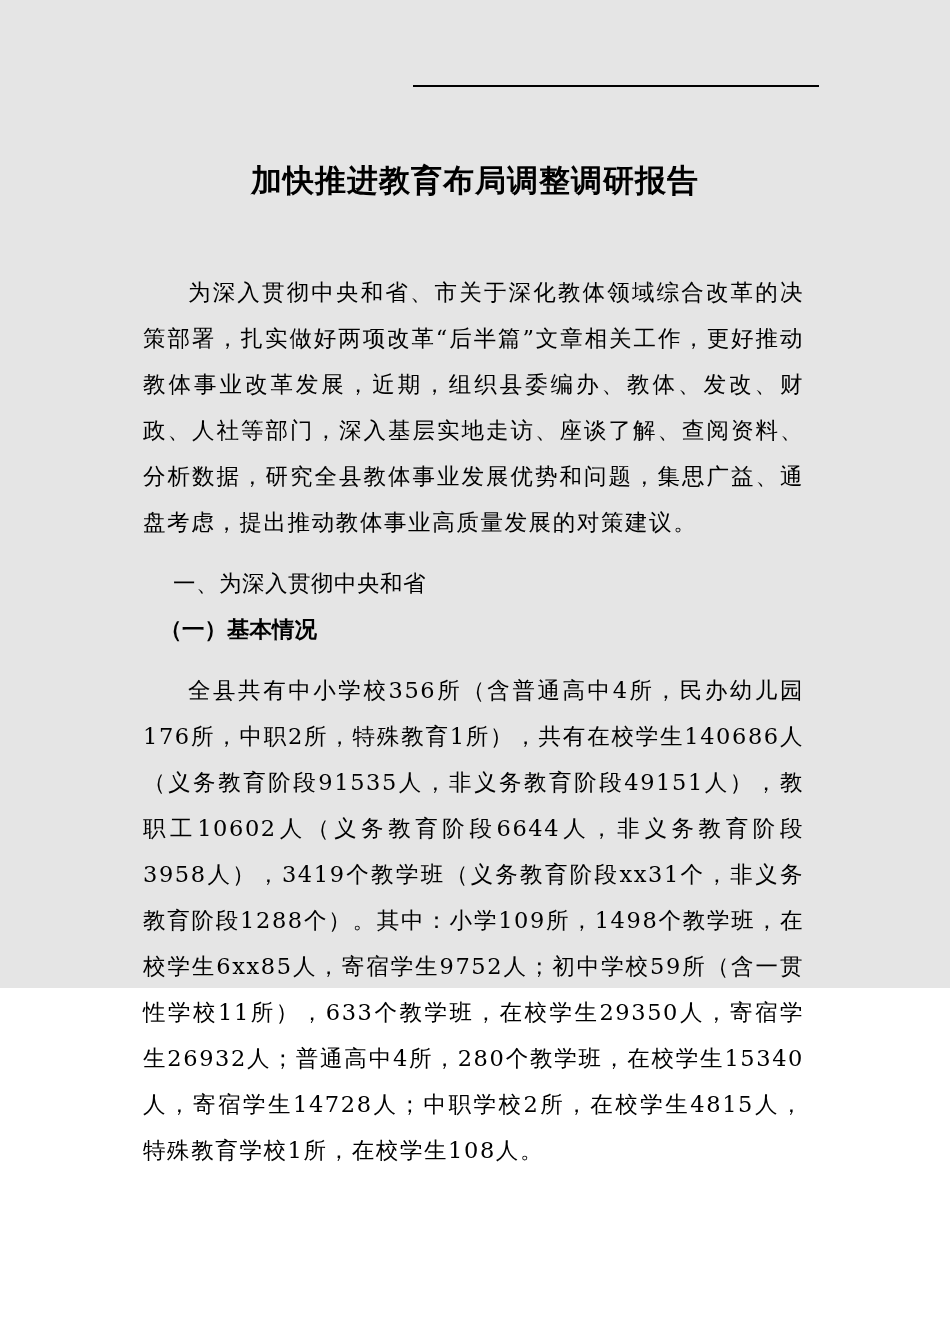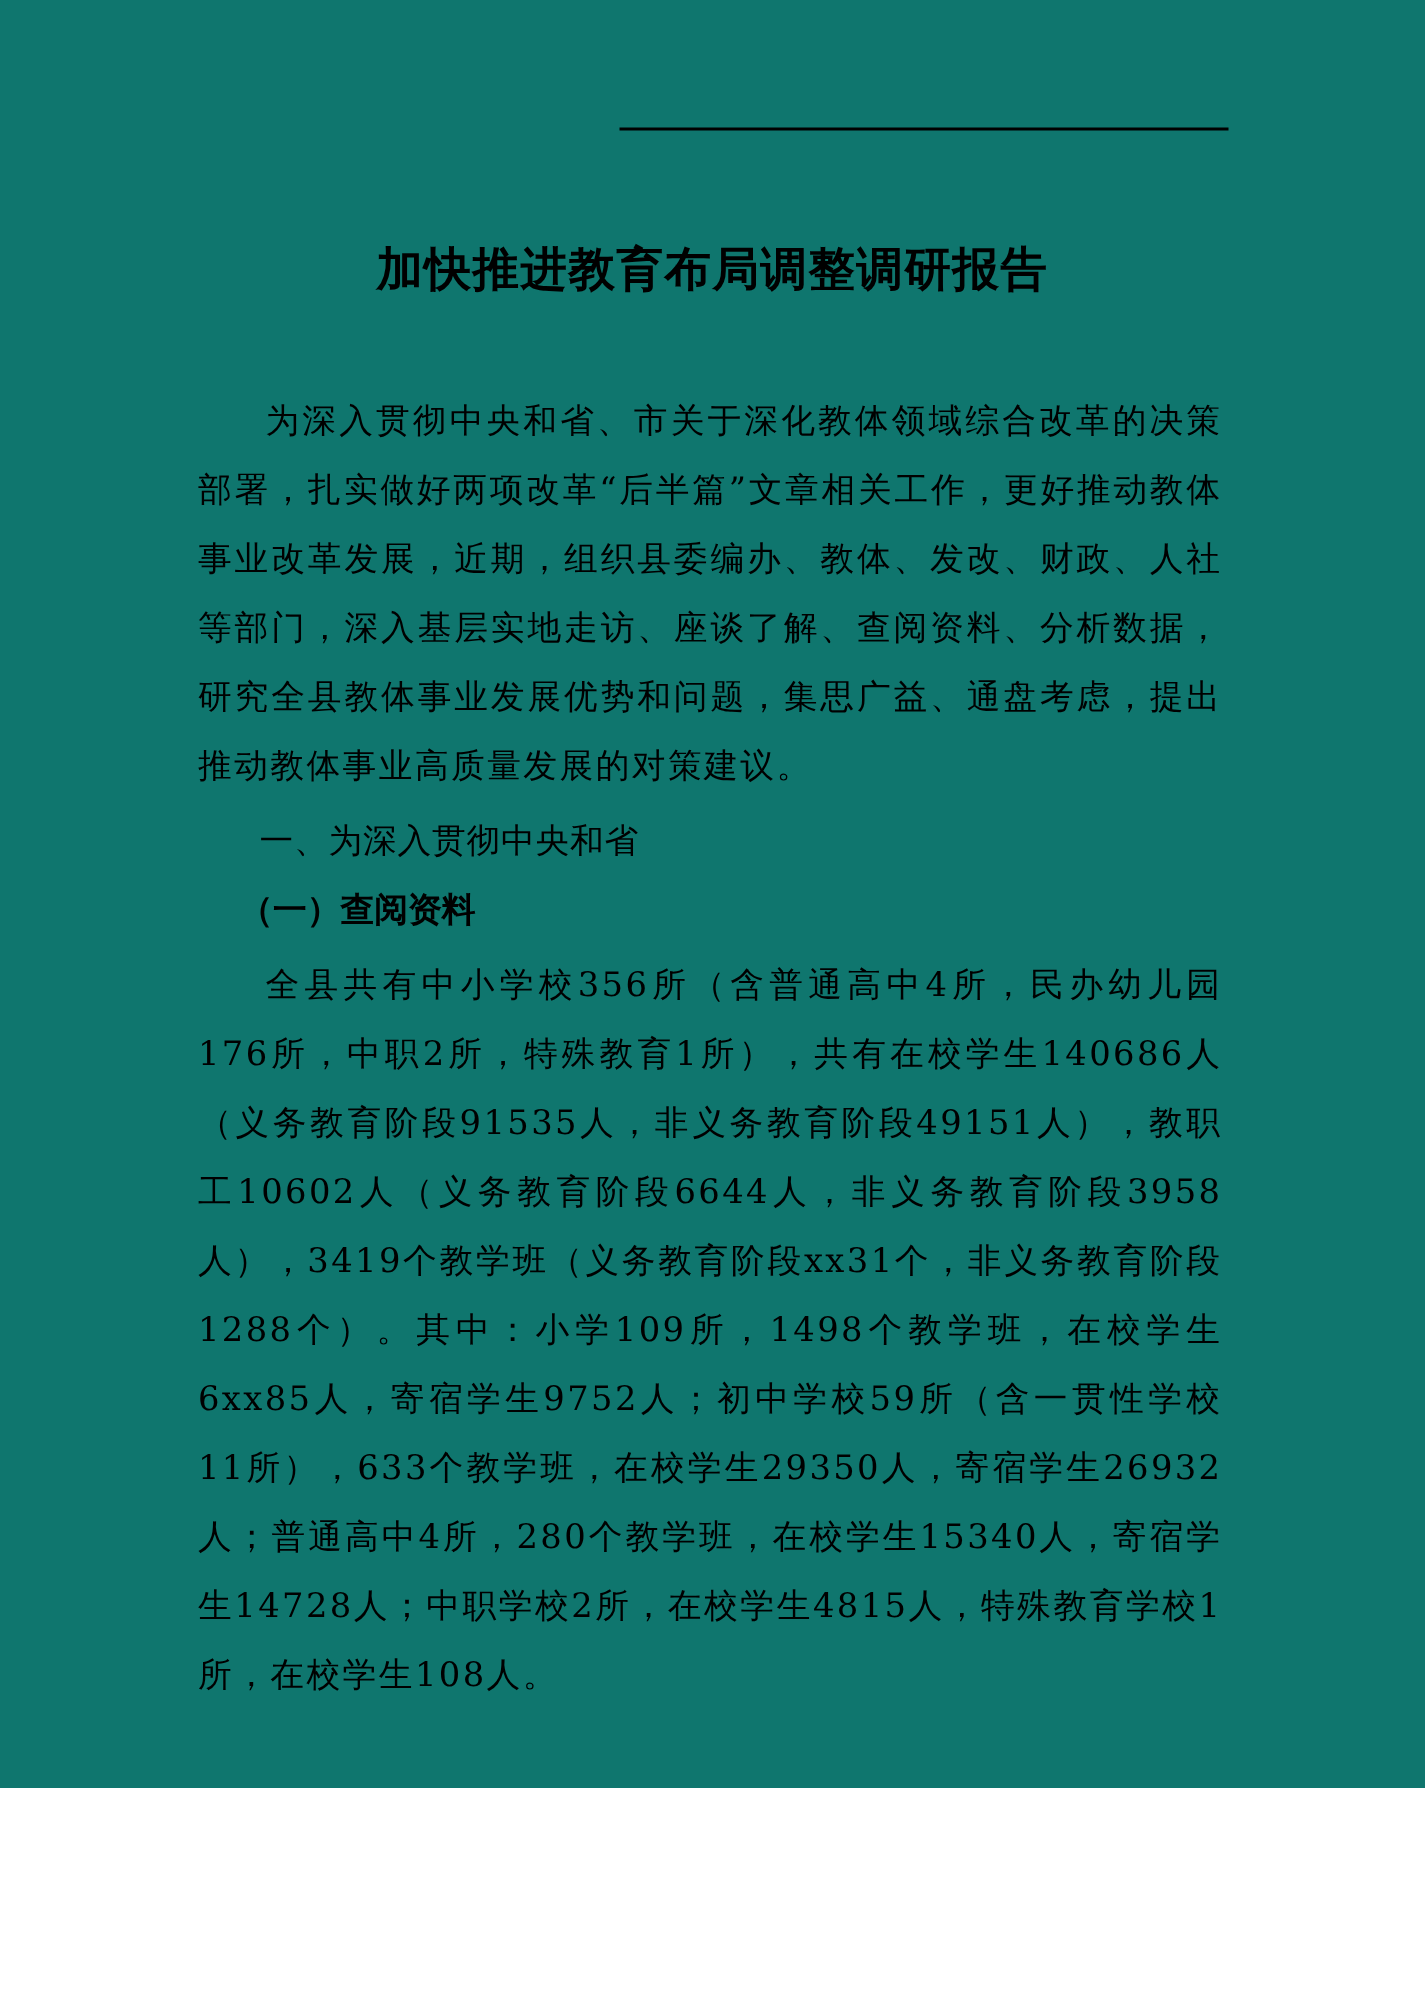--- a/index.html
+++ b/index.html
@@ -12,22 +12,22 @@
       height: 1344px;
       position: relative;
       overflow: hidden;
       font-family: "DejaVu Serif", "Liberation Serif", serif;
       color: #000000;
     }
     .page {
       position: absolute;
       left: 0; top: 0;
       width: 950px;
-      height: 1192px;
-      background: #0f766e;
+      height: 988px;
+      background: #e5e5e5;
     }
     .header-rule {
       position: absolute;
       left: 413px;
       top: 85px;
       width: 406px;
       height: 0;
       border-top: 2px solid #000000;
     }
     .title {
@@ -48,21 +48,21 @@
       left: 128px;
       width: 691px;
       top: 254px;
       font-family: "DejaVu Serif", "Liberation Serif", serif;
       font-size: 22.5px;
       line-height: 46px;
       text-align: justify;
       text-align-last: left;
     }
     .para {
-      margin: 4px;
+      margin: 15px;
       text-indent: 2em;
       letter-spacing: 1.6px;
     }
     .heading-1 {
       margin: 0;
       text-indent: 2em;
       font-family: "DejaVu Sans", "Liberation Sans", sans-serif;
       font-size: 22.5px;
       letter-spacing: 0.5px;
     }
@@ -78,16 +78,16 @@
 <body>
 
 <div class="page">
   <div class="header-rule"></div>
 
   <h1 class="title">加快推进教育布局调整调研报告</h1>
 
   <div class="body-text">
     <p class="para">为深入贯彻中央和省、市关于深化教体领域综合改革的决策部署，扎实做好两项改革“后半篇”文章相关工作，更好推动教体事业改革发展，近期，组织县委编办、教体、发改、财政、人社等部门，深入基层实地走访、座谈了解、查阅资料、分析数据，研究全县教体事业发展优势和问题，集思广益、通盘考虑，提出推动教体事业高质量发展的对策建议。</p>
     <p class="heading-1">一、为深入贯彻中央和省</p>
-    <p class="heading-2">（一）查阅资料</p>
+    <p class="heading-2">（一）基本情况</p>
     <p class="para">全县共有中小学校356所（含普通高中4所，民办幼儿园176所，中职2所，特殊教育1所），共有在校学生140686人（义务教育阶段91535人，非义务教育阶段49151人），教职工10602人（义务教育阶段6644人，非义务教育阶段3958人），3419个教学班（义务教育阶段xx31个，非义务教育阶段1288个）。其中：小学109所，1498个教学班，在校学生6xx85人，寄宿学生9752人；初中学校59所（含一贯性学校11所），633个教学班，在校学生29350人，寄宿学生26932人；普通高中4所，280个教学班，在校学生15340人，寄宿学生14728人；中职学校2所，在校学生4815人，特殊教育学校1所，在校学生108人。</p>
   </div>
 </div>
 
 </body></html>

